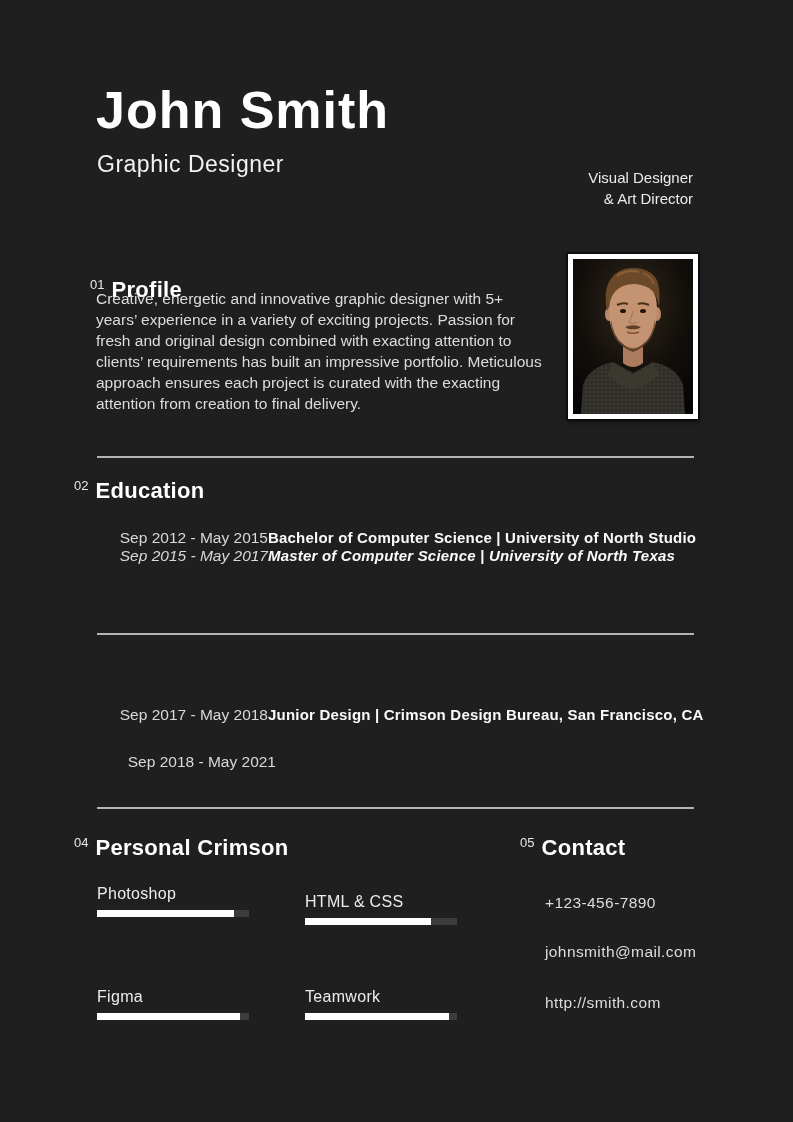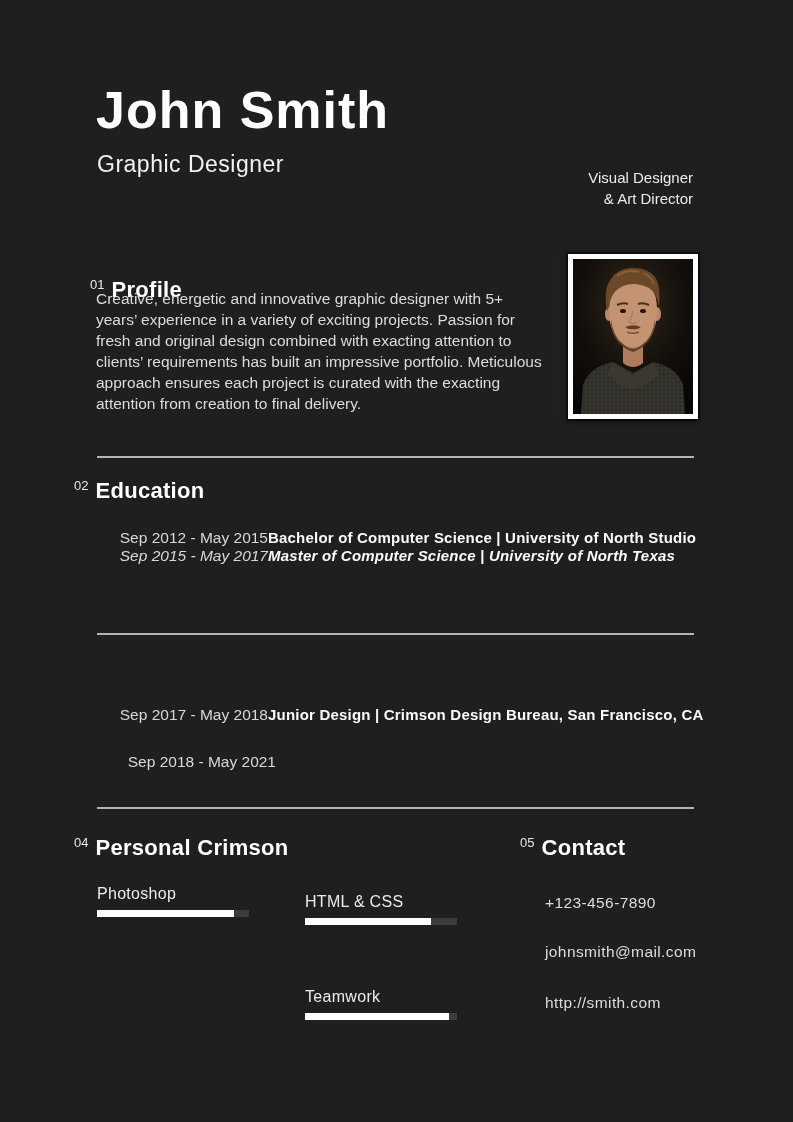--- a/index.html
+++ b/index.html
@@ -160,20 +160,26 @@
   <div class="abs sec-head" style="left:74px; top:835px;">
     <span class="sec-num">04</span><span class="sec-title">Personal Crimson</span>
   </div>
 
   <div class="abs skill" style="left:97px; top:885px;">
     <div class="skill-label">Photoshop</div>
     <div class="skill-track">
         <div class="skill-fill" style="width: 90%;"></div>
       </div>
   </div>
+  <div class="abs skill" style="left:97px; top:988px;">
+    <div class="skill-label">Figma</div>
+    <div class="skill-track">
+        <div class="skill-fill" style="width: 94%;"></div>
+      </div>
+  </div>
 
   <div class="abs skill" style="left:305px; top:893px;">
     <div class="skill-label">HTML &amp; CSS</div>
     <div class="skill-track">
         <div class="skill-fill" style="width: 83%;"></div>
       </div>
   </div>
   <div class="abs skill" style="left:305px; top:988px;">
     <div class="skill-label">Teamwork</div>
     <div class="skill-track">

